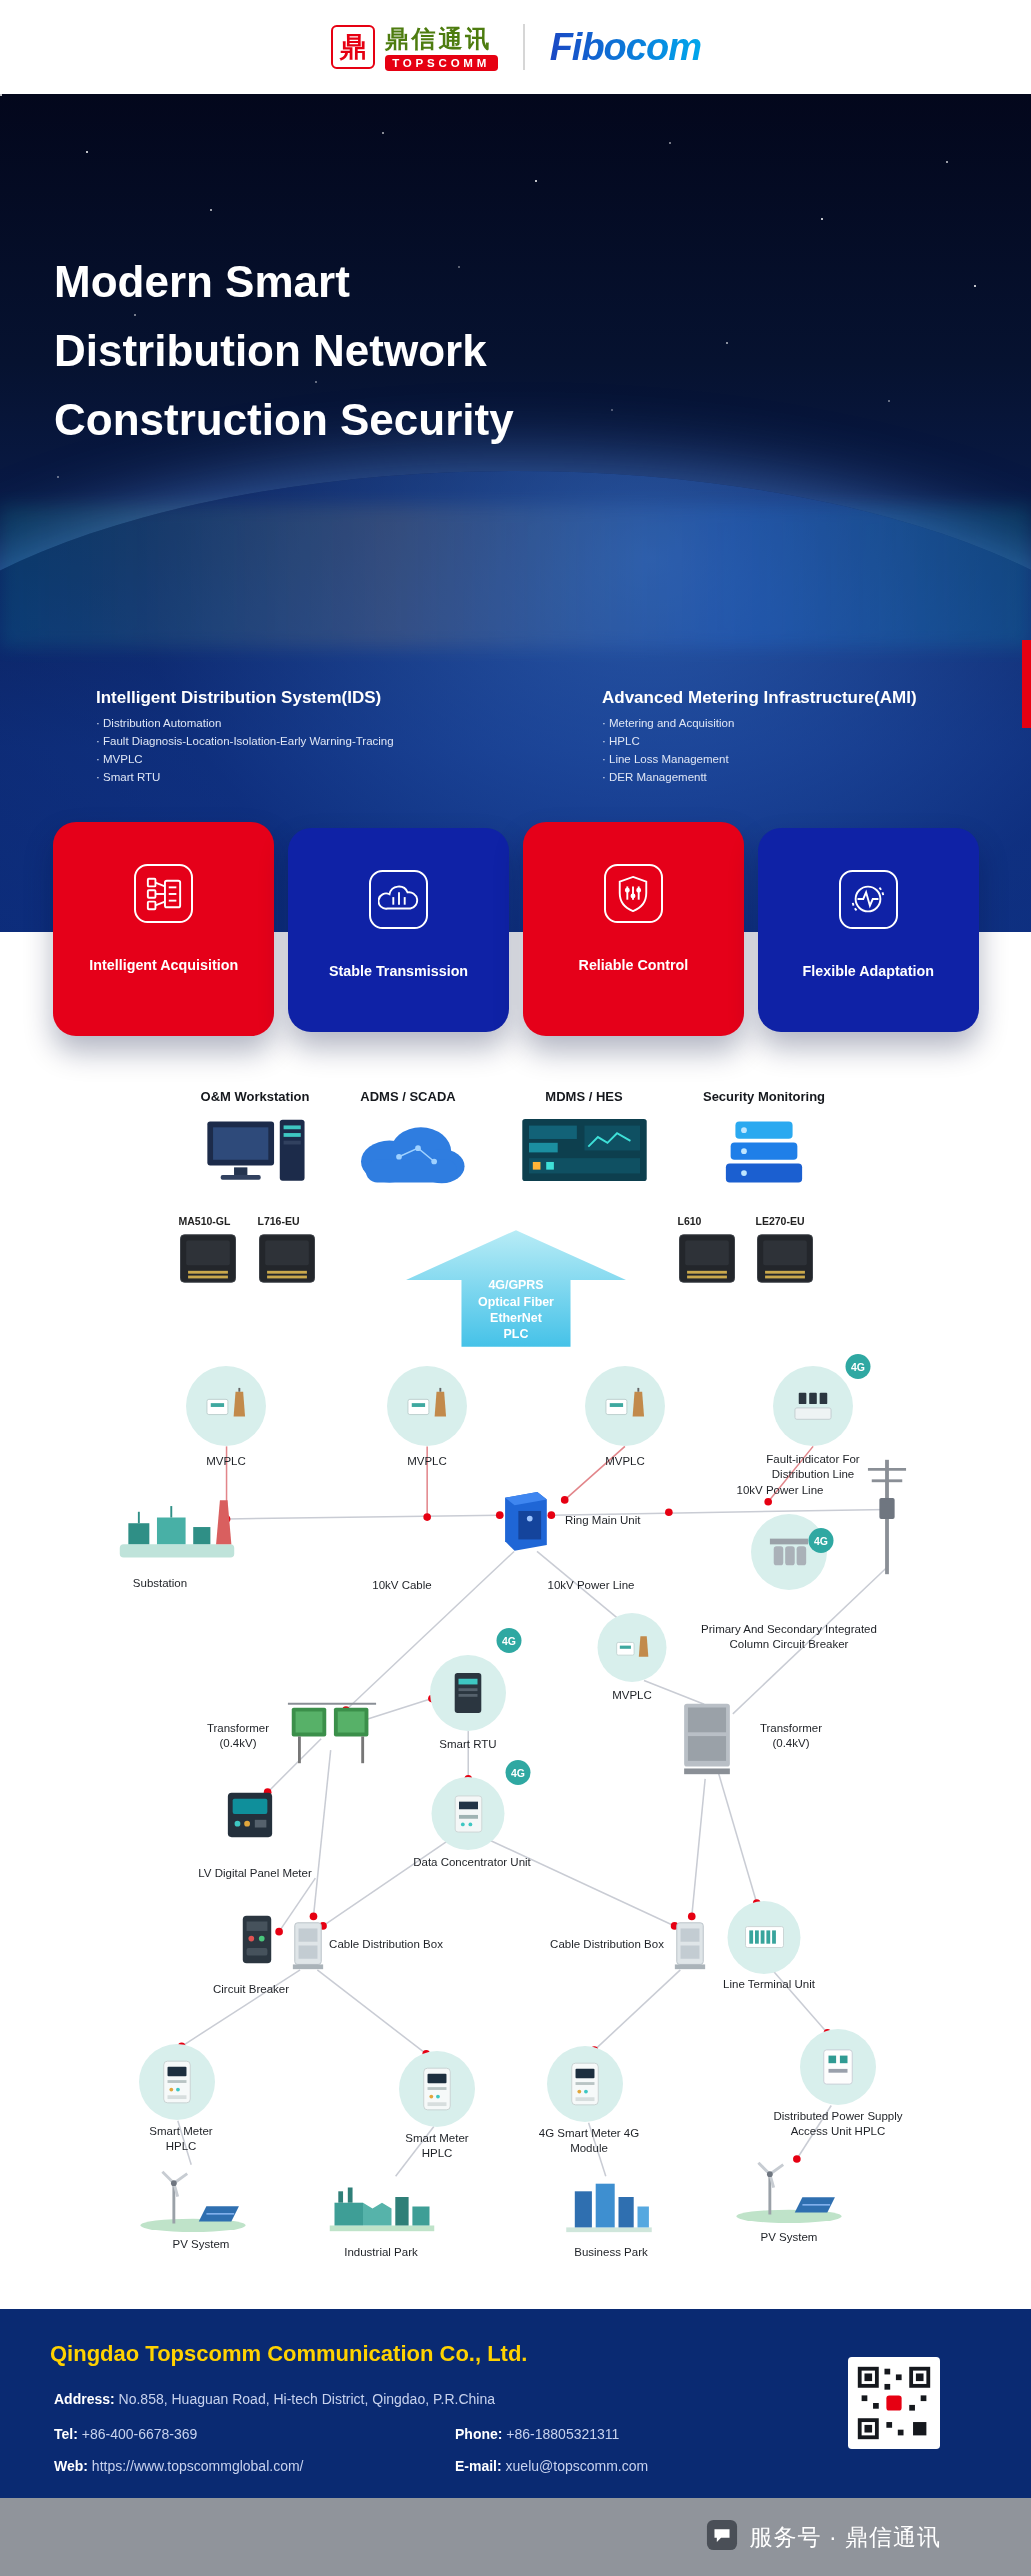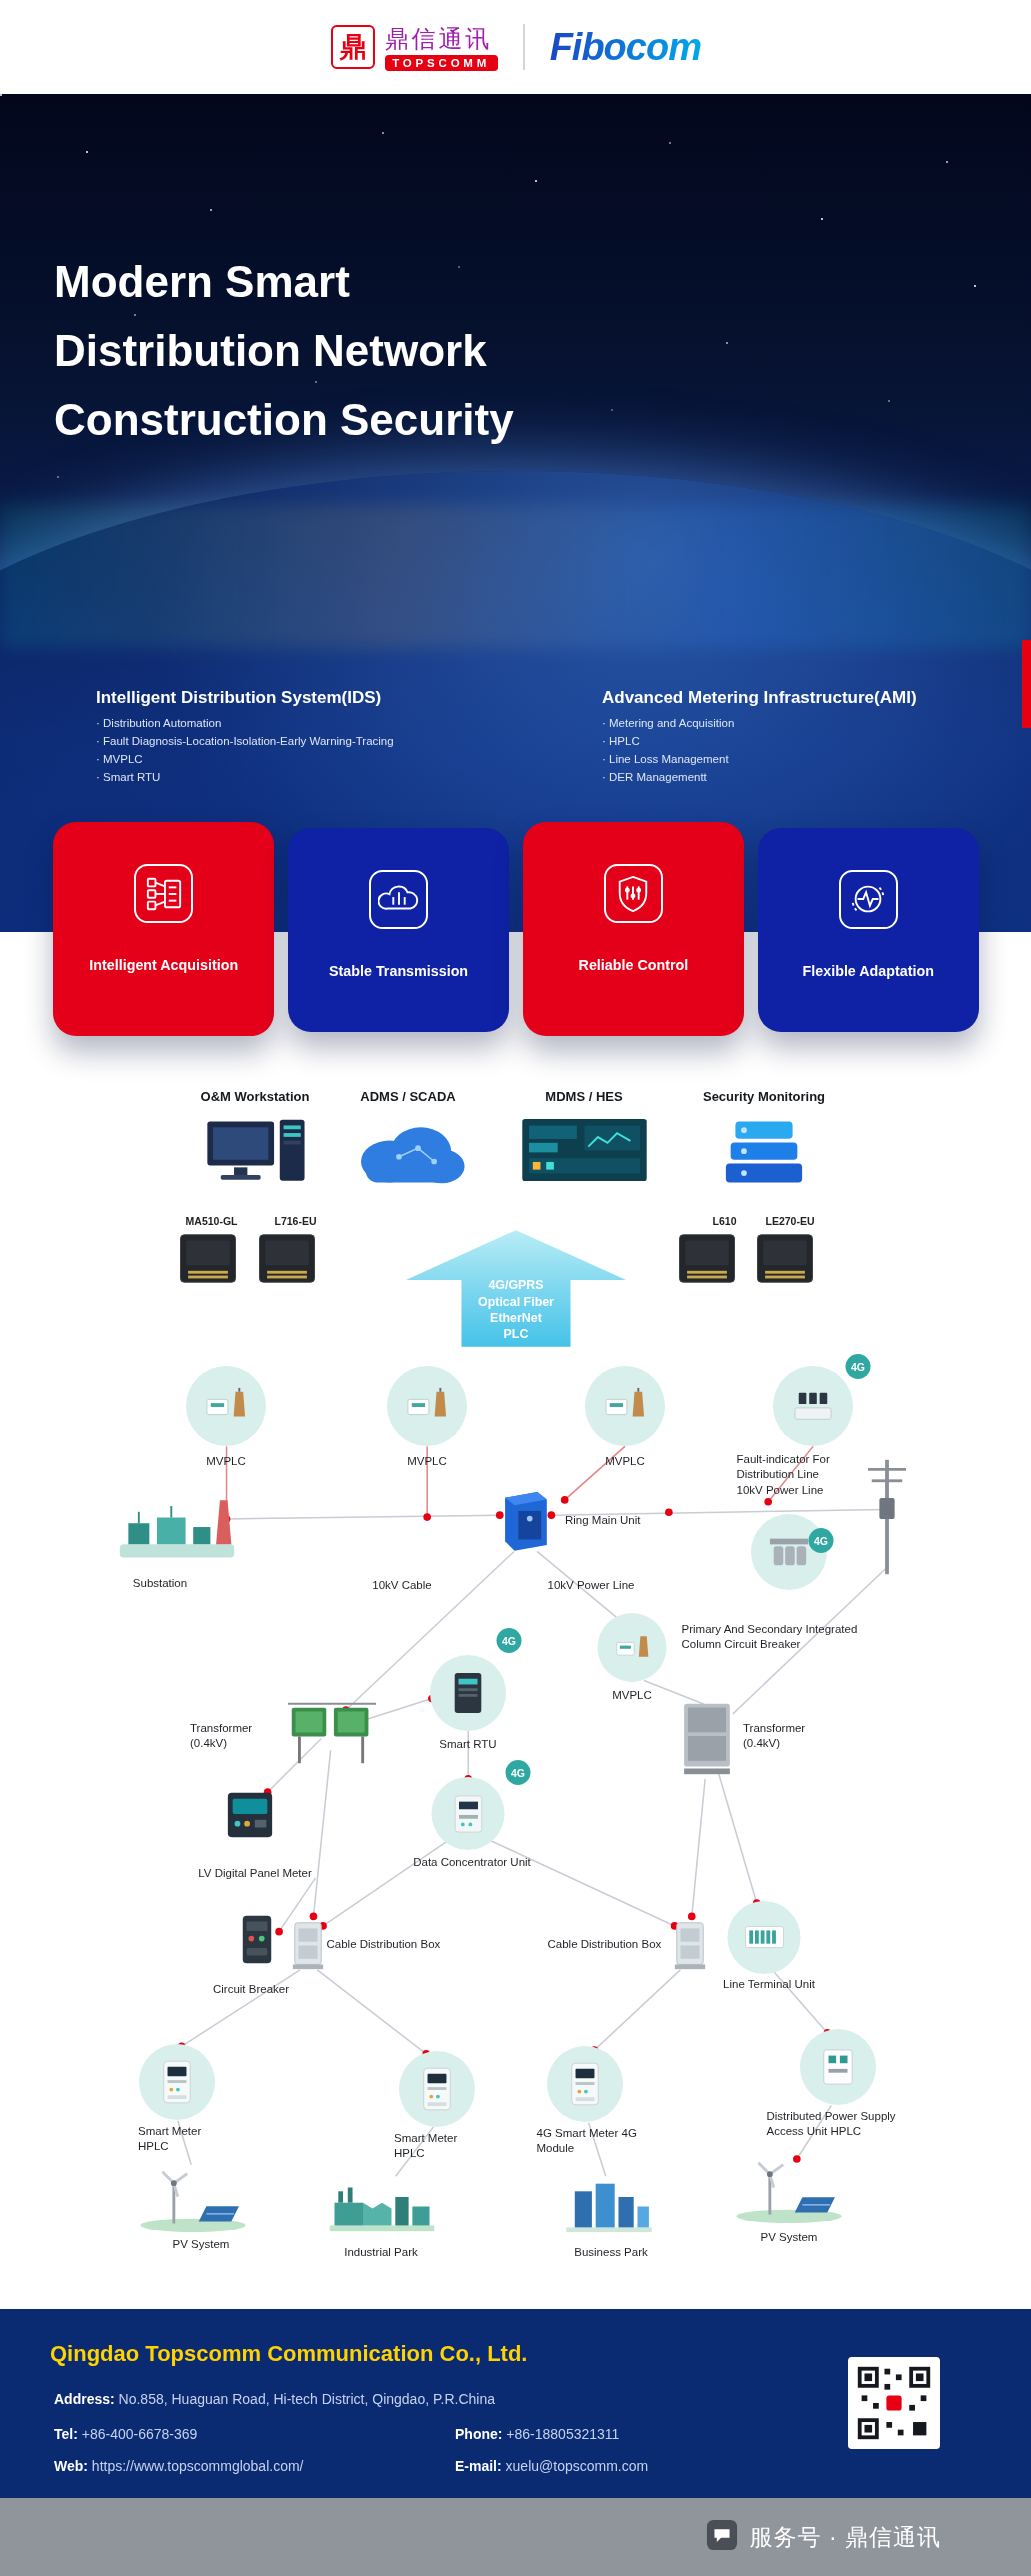--- a/index.html
+++ b/index.html
@@ -4,21 +4,21 @@
 <style>
   * { margin:0; padding:0; box-sizing:border-box; }
   body { width:1032px; font-family:"Liberation Sans", sans-serif; background:#fff; }
   .page { position:relative; width:1032px; height:2576px; overflow:hidden; background:#fff; }
 
   
   .topbar { height:94px; background:#fff; display:flex; align-items:center; justify-content:center; gap:25px; }
   .logo-ts { display:flex; align-items:center; gap:9.6px; }
   .ts-mark { width:44px; height:44px; border:2.9px solid #e60012; border-radius:5.7px; color:#e60012;
              font-size:27px; font-weight:700; display:flex; align-items:center; justify-content:center; }
-  .ts-cn { color:#a21caf; font-size:24px; font-weight:400; letter-spacing:2.9px; }
+  .ts-cn { color:#4d7c0f; font-size:24px; font-weight:700; letter-spacing:2.9px; }
   .ts-en { margin-top:0; background:#e60012; color:#fff; font-size:11.5px; font-weight:700; letter-spacing:3.8px;
            padding:1.9px 7.6px; border-radius:3.8px; text-align:center; }
   .logo-divider { width:1.9px; height:46px; background:#d6d6d6; }
   .logo-fibocom { font-size:38px; font-weight:800; font-style:italic; letter-spacing:-1px;
                   background:linear-gradient(90deg,#1a48c4,#00a7ec); -webkit-background-clip:text;
                   background-clip:text; color:transparent; }
 
   
   .hero { position:relative; height:838px; overflow:hidden;
           background:linear-gradient(180deg,#03071c 0%,#061230 32%,#0a1d4e 55%,#0d2c74 78%,#0d2f7e 100%); }
@@ -50,25 +50,25 @@
   .card-iconbox { width:59px; height:59px; border:2.4px solid #fff; border-radius:13.4px;
                   display:flex; align-items:center; justify-content:center; }
   .card-label { margin-top:34px; color:#fff; font-size:14.3px; font-weight:600; }
 
   
   .diagram { position:relative; margin-top:33px; height:1239px; background:#fff; }
   .links { position:absolute; inset:0; z-index:0; }
   .nicon, .circle, .nlabel, .sys, .module, .uplink, .badge { position:absolute; transform:translateX(-50%); z-index:1; }
   .sys { top:19px; width:181px; display:flex; flex-direction:column; align-items:center; text-align:center; }
   .sys-label { font-size:13px; font-weight:700; color:#15181d; margin-bottom:9.6px; }
-  .module { top:145px; text-align:right; }
+  .module { top:145px; text-align:left; }
   .module-label { font-size:10.5px; font-weight:600; color:#222; margin-bottom:3.8px; }
   .circle { background:#d8efec; border-radius:50%; display:flex; align-items:center; justify-content:center; }
   .c84 { width:80px; height:80px; } .c80 { width:76px; height:76px; } .c76 { width:73px; height:73px; } .c72 { width:69px; height:69px; }
-  .nlabel { font-size:11.5px; color:#1e2126; text-align:left; line-height:1.3; }
+  .nlabel { font-size:11.5px; color:#1e2126; text-align:center; line-height:1.3; }
   .nowrap { white-space:nowrap; }
   .badge { width:25px; height:25px; border-radius:50%; background:#2fa8a2; color:#fff; font-size:10.5px; font-weight:700;
            display:flex; align-items:center; justify-content:center; z-index:2; }
   .rmu-label { transform:none; }
 
   
   .footer { position:relative; height:189px; background:#0a2a72; }
   .company { position:absolute; left:50px; top:32px; font-size:22px; font-weight:800; color:#ffd200; }
   .frow { position:absolute; font-size:14px; color:#c7d2ee; }
   .frow .flabel { color:#fff; font-weight:700; }

